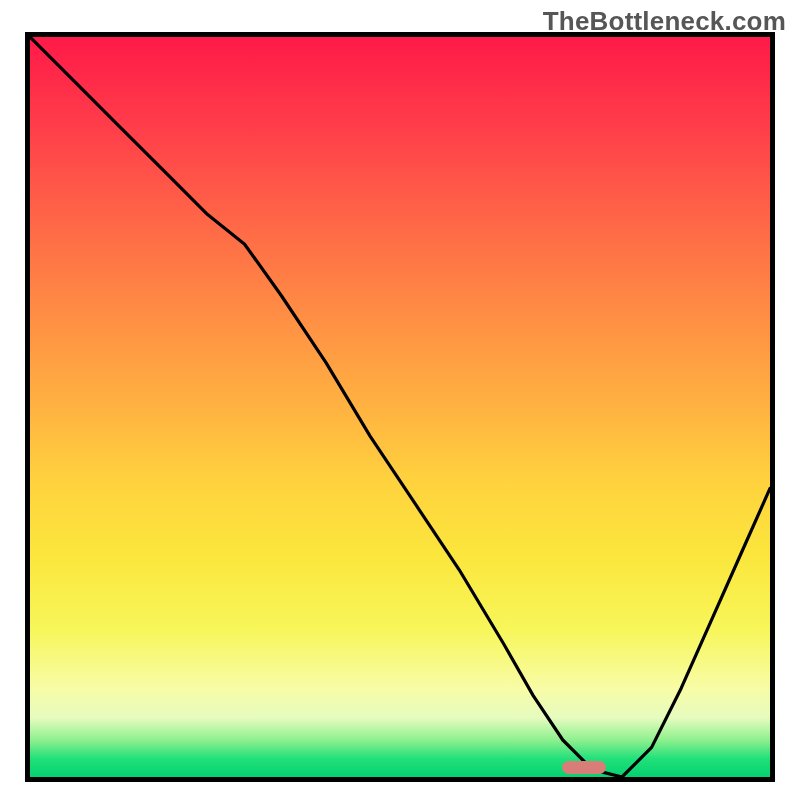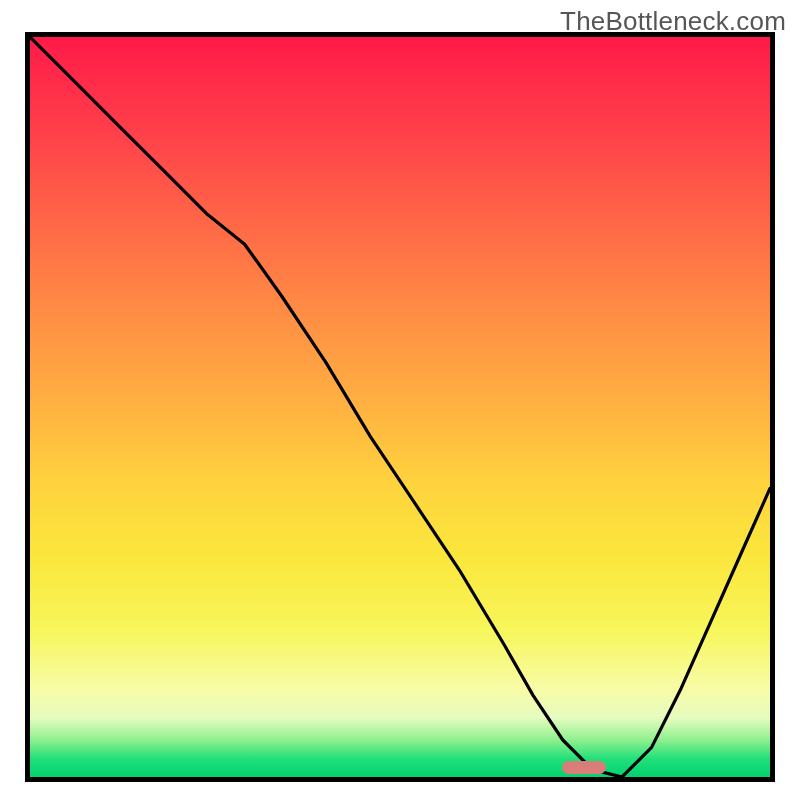--- a/index.html
+++ b/index.html
@@ -13,21 +13,21 @@
   .container {
     position: relative;
     width: 800px;
     height: 800px;
   }
   .watermark {
     position: absolute;
     top: 6px;
     right: 14px;
     font-size: 26px;
-    font-weight: 400;
+    font-weight: 700;
     color: #565656;
     letter-spacing: 0.2px;
   }
   
   .plot {
     position: absolute;
     left: 25px;
     top: 32px;
     width: 750px;
     height: 750px;

